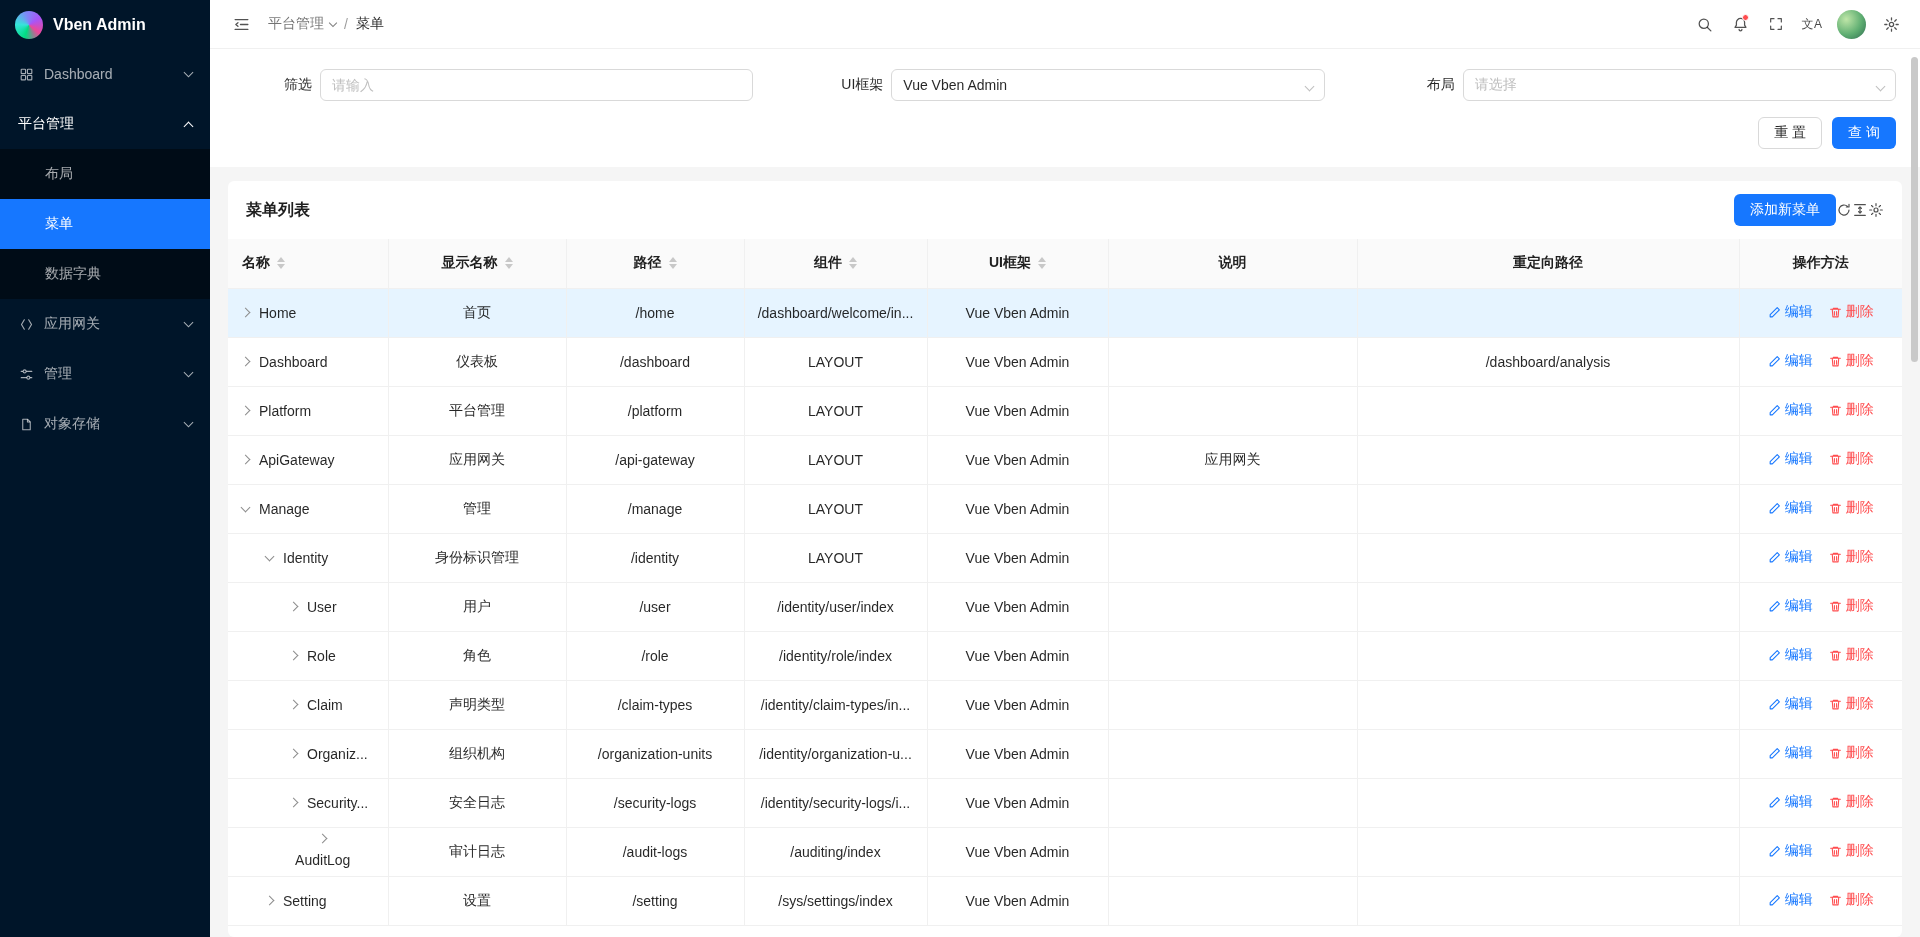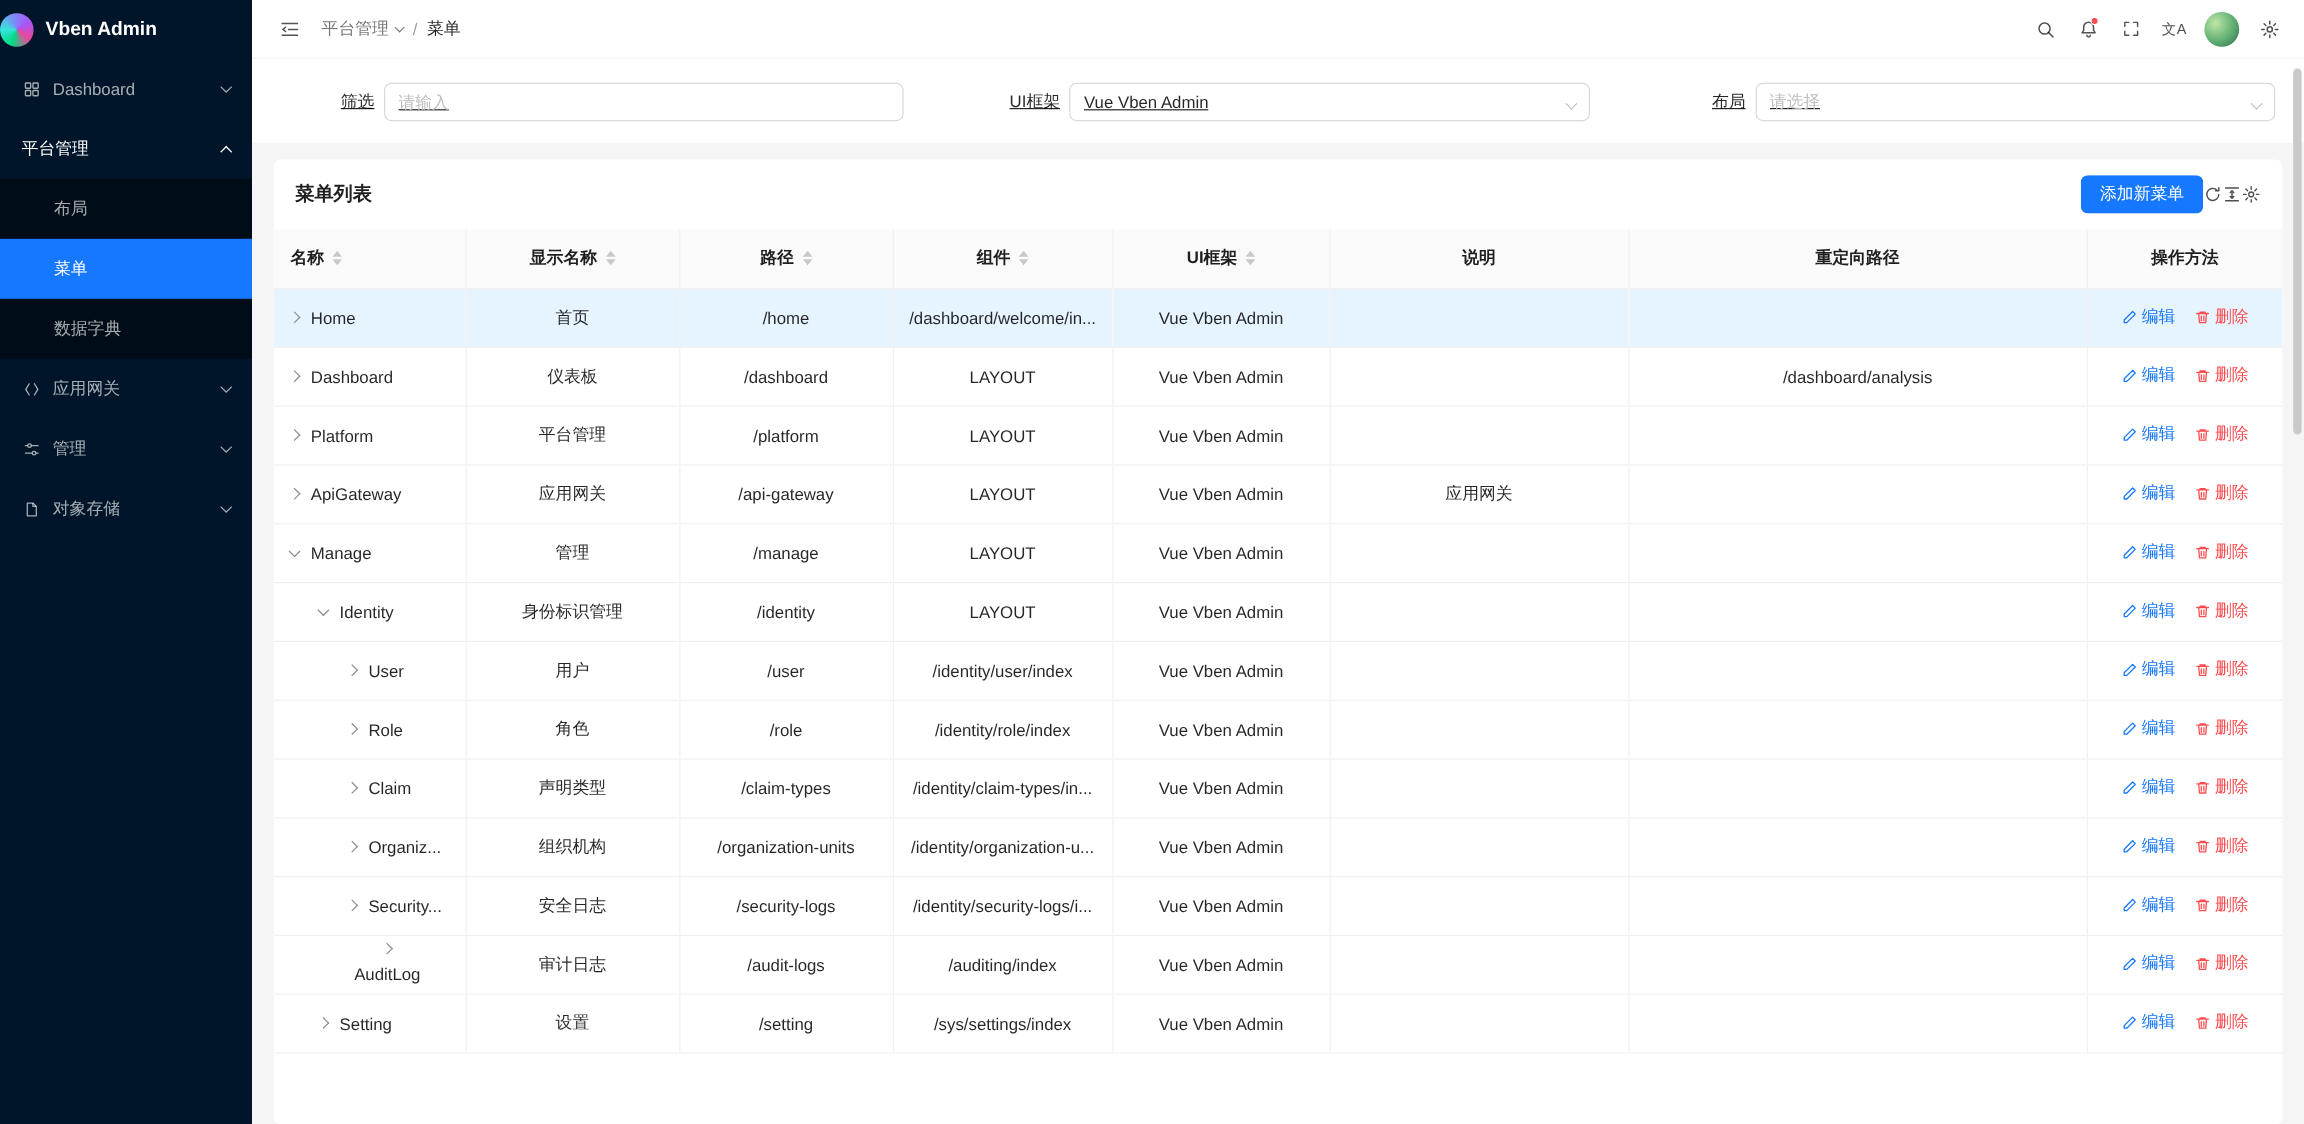--- a/index.html
+++ b/index.html
@@ -4,21 +4,21 @@
 <style>
   * { margin:0; padding:0; box-sizing:border-box; }
   html,body { width:1920px; height:937px; overflow:hidden; }
   body {
     font-family:"Liberation Sans","DejaVu Sans",sans-serif;
     font-size:14px; color:rgba(0,0,0,.85);
     background:#f5f5f5; display:flex;
   }
   
   .sidebar { width:210px; flex-shrink:0; background:#001529; color:rgba(255,255,255,.65); display:flex; flex-direction:column; }
-  .logo { height:49px; display:flex; align-items:center; gap:10px; padding:0 0; cursor:pointer; }
+  .logo { height:49px; display:flex; align-items:center; gap:10px; padding:0 15px; cursor:pointer; }
   .logo-icon { width:28px; height:28px; border-radius:50%;
     background:conic-gradient(from 200deg,#00dc82,#36e4da,#7c8cf8,#a855f7,#ec4899,#00dc82); flex-shrink:0; }
   .logo-text { color:#fff; font-size:16px; font-weight:700; white-space:nowrap; }
   .menu-item { height:50px; display:flex; align-items:center; gap:10px; padding:0 18px; font-size:14px; cursor:pointer; }
   .menu-item .mi-label { flex:1; white-space:nowrap; overflow:hidden; }
   .menu-item.open { color:#fff; }
   .micon { width:16px; height:16px; display:inline-flex; align-items:center; justify-content:center; flex-shrink:0; }
   .submenu { background:#000c17; }
   .submenu .menu-item { padding-left:45px; }
   .submenu .menu-item.active { background:#1677ff; color:#fff; }
@@ -36,21 +36,21 @@
   .bc-current { color:rgba(0,0,0,.85); }
   .topbar-right { margin-left:auto; display:flex; align-items:center; gap:2px; }
   .badge { position:absolute; top:7px; right:8px; width:7px; height:7px; border-radius:50%; background:#ff4d4f; border:1px solid #fff; }
   .trans-text { font-size:12px; color:rgba(0,0,0,.72); letter-spacing:.5px; }
   .avatar { width:29px; height:29px; border-radius:50%; margin:0 6px;
     background:radial-gradient(circle at 32% 32%, #bfe6a8, #5fae72 55%, #2d6a4f); cursor:pointer; flex-shrink:0; }
   
   .content { flex:1; min-height:0; display:flex; flex-direction:column; }
   .filter-card { background:#fff; padding:20px 24px 18px; flex-shrink:0; }
   .filter-grid { display:grid; grid-template-columns:1fr 1fr 1fr; column-gap:52px; }
-  .field { display:flex; align-items:center;text-decoration:underline; }
+  .field { display:flex; align-items:center; }
   .flabel { width:78px; text-align:right; margin-right:8px; color:rgba(0,0,0,.85); flex-shrink:0; }
   .ctl { flex:1; height:32px; border:1px solid #d9d9d9; border-radius:6px; background:#fff; display:flex; align-items:center; padding:0 11px; font-size:14px; min-width:0; }
   input.ctl { outline:none; color:rgba(0,0,0,.85); font-family:inherit; }
   input.ctl::placeholder { color:#bfbfbf; }
   .select { cursor:pointer; justify-content:space-between; gap:8px; }
   .sel-value { white-space:nowrap; overflow:hidden; text-overflow:ellipsis; }
   .sel-value.placeholder { color:#bfbfbf; }
   .sel-chev { color:#bfbfbf; }
   .filter-actions { display:flex; justify-content:flex-end; gap:10px; margin-top:16px; }
   .btn { height:32px; padding:0 15px; border-radius:6px; border:1px solid transparent; font-size:14px; font-family:inherit; display:inline-flex; align-items:center; justify-content:center; cursor:pointer; white-space:nowrap; }
@@ -215,20 +215,24 @@
           </div>
         </div>
         <div class="field">
           <label class="flabel">布局</label>
           <div class="ctl select">
             <span class="sel-value placeholder">请选择</span>
             <span class="sel-chev"><span class="chev chev-down"></span></span>
           </div>
         </div>
       </div>
+      <div class="filter-actions">
+        <button class="btn btn-default">重 置</button>
+        <button class="btn btn-primary">查 询</button>
+      </div>
     </section>
 
     <section class="table-card">
       <div class="card-head">
         <h2 class="card-title">菜单列表</h2>
         <div class="card-tools">
           <button class="btn btn-primary">添加新菜单</button>
           <span class="tool-icon">
             <svg width="16" height="16" viewBox="0 0 24 24" fill="none" stroke="currentColor" stroke-width="1.8" stroke-linecap="round" stroke-linejoin="round">
                 <path d="M19.5 12a7.5 7.5 0 1 1-2.2-5.3"></path>

